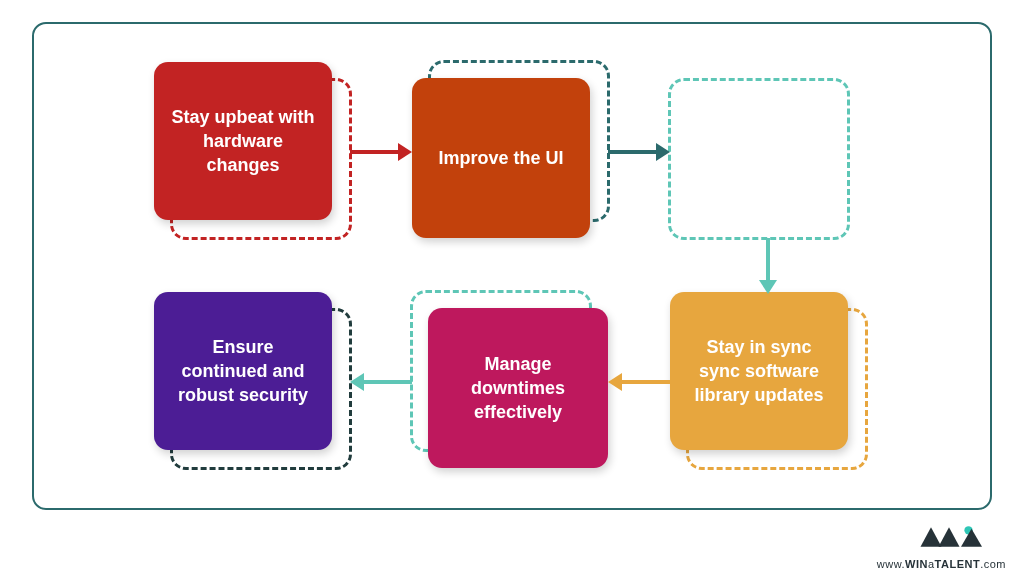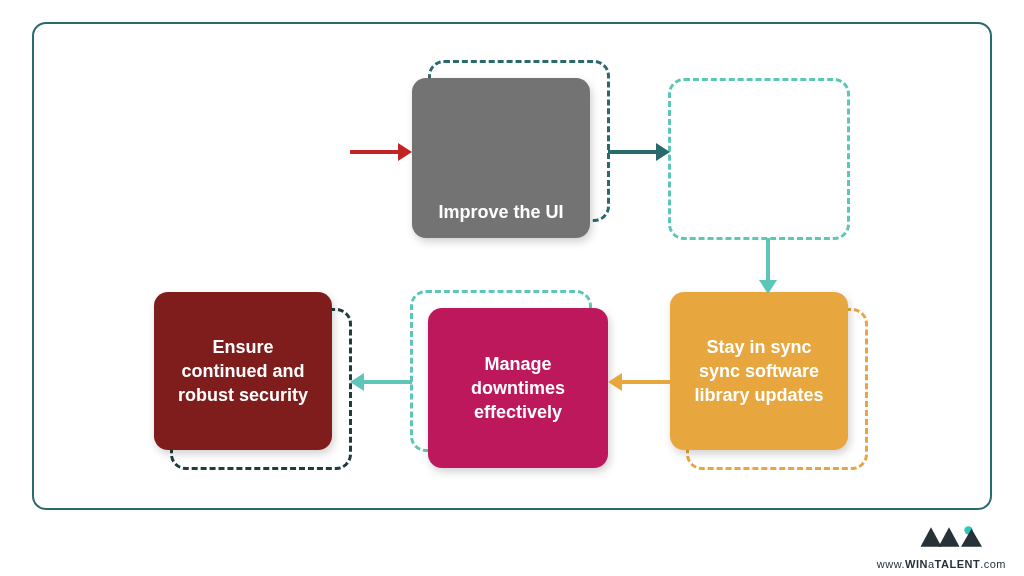--- a/index.html
+++ b/index.html
@@ -46,37 +46,37 @@
   .p4 { left: 636px; top: 268px; }
   .p5 { left: 378px; top: 268px; }
   .p6 { left: 120px; top: 268px; }
 
   
   .n1 .dashed { border-color: #c22323; left: 16px; top: 16px; right: -2px; bottom: -2px; }
   .n1 .solid  { background: #c22323; left: 0; top: 0; right: 18px; bottom: 18px; }
 
   
   .n2 .dashed { border-color: #2b6a6c; left: 16px; top: -2px; right: -2px; bottom: 16px; }
-  .n2 .solid  { background: #737373; left: 0; top: 16px; right: 18px; bottom: 0; align-items: flex-end; }
+  .n2 .solid  { background: #c2410c; left: 0; top: 16px; right: 18px; bottom: 0; }
 
   
   .n3 .dashed { border-color: #5ec6b6; left: -2px; top: 16px; right: 16px; bottom: -2px; }
   .n3 .solid  { background: #5ec6b6; left: 16px; top: 0; right: 0; bottom: 18px; }
 
   
   .n4 .dashed { border-color: #e7a63e; left: 16px; top: 16px; right: -2px; bottom: -2px; }
   .n4 .solid  { background: #e7a63e; left: 0; top: 0; right: 18px; bottom: 18px; }
 
   
   .n5 .dashed { border-color: #5ec6b6; left: -2px; top: -2px; right: 16px; bottom: 16px; }
   .n5 .solid  { background: #be185d; left: 16px; top: 16px; right: 0; bottom: 0; }
 
   
   .n6 .dashed { border-color: #213c3d; left: 16px; top: 16px; right: -2px; bottom: -2px; }
-  .n6 .solid  { background: #7f1d1d; left: 0; top: 0; right: 18px; bottom: 18px; }
+  .n6 .solid  { background: #4c1d95; left: 0; top: 0; right: 18px; bottom: 18px; }
 
   
   .arrow {
     position: absolute;
   }
   .shaft-h {
     position: absolute;
     height: 4px;
   }
   .shaft-v {
@@ -126,20 +126,26 @@
   .logo {
     width: 90px; height: 38px;
   }
 </style>
 </head>
 <body>
 
 <div class="frame">
   <div class="canvas">
 
+    <div class="node-wrap p1 n1">
+      <div class="dashed"></div>
+      <div class="solid">
+        <span>Stay upbeat with hardware changes</span>
+      </div>
+    </div>
 
     <div class="node-wrap p2 n2">
       <div class="dashed"></div>
       <div class="solid">
         <span>Improve the UI</span>
       </div>
     </div>
 
     <div class="node-wrap p3 n3">
       <div class="dashed"></div>

